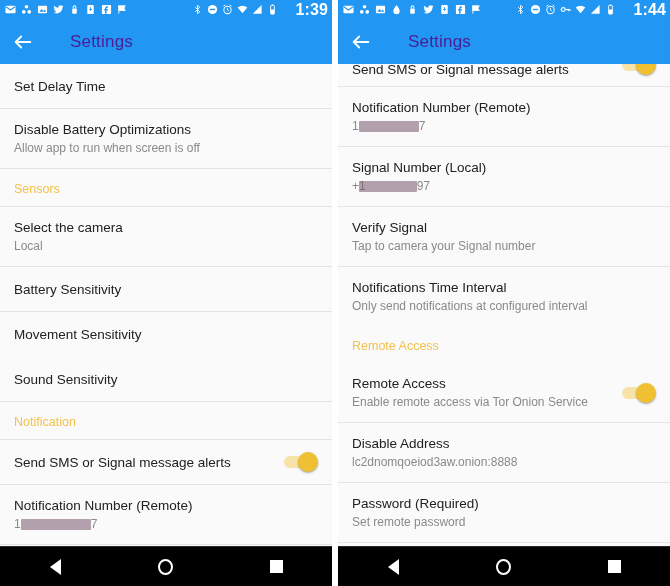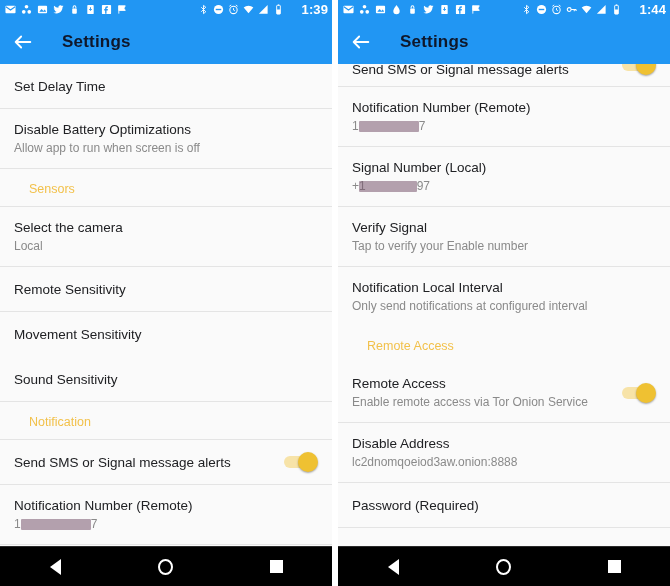--- a/index.html
+++ b/index.html
@@ -22,34 +22,34 @@
   .statusbar {
     height:19px; background:#2196f3;
     display:flex; align-items:center;
     padding:0 4px 0 5px;
     flex-shrink:0;
   }
   .sb-left { display:flex; align-items:center; gap:5px; flex:1; }
   .sb-right { display:flex; align-items:center; gap:4px; }
   .sb-icon { width:11px; height:11px; display:block; }
   .sb-time {
-    color:#ffffff; font-size:13px; font-weight:bold;
+    color:#ffffff; font-size:16px; font-weight:bold;
     letter-spacing:0.1px; margin-left:14px; white-space:nowrap;
   }
 
   
   .appbar {
     height:45px; background:#2196f3;
     display:flex; align-items:center;
     padding-left:12px; flex-shrink:0;
   }
   .back-arrow { width:22px; height:22px; cursor:pointer; flex-shrink:0; }
   .appbar-title {
-    color:#0f172a; font-size:17px; font-weight:bold;
-    margin-left:28px; letter-spacing:0.2px;
+    color:#4c1d95; font-size:17px; font-weight:normal;
+    margin-left:36px; letter-spacing:0.2px;
   }
 
   
   .list {
     flex:1; background:#fafafa;
     overflow:hidden; position:relative;
   }
   .row {
     background:#fafafa;
     padding:12px 14px 12px 14px;
@@ -65,21 +65,21 @@
     line-height:17px;
   }
   .row-sub {
     font-size:12px; color:#8a8a8a;
     line-height:16px; margin-top:2px;
   }
   .row-sub.redacted { display:flex; align-items:center; }
 
   .section-header {
     background:#fafafa;
-    padding:13px 14px 10px 29px;
+    padding:13px 14px 10px 14px;
     font-size:12.5px; color:#f2c14b;
     font-weight:500;
     border-bottom:1px solid #e4e4e4;
   }
   .section-header.nb { border-bottom:none; }
 
   
   .redact {
     display:inline-block;
     height:11px;
@@ -232,21 +232,21 @@
 
       <div class="row">
         <div class="row-texts">
           <div class="row-title">Select the camera</div>
           <div class="row-sub">Local</div>
         </div>
       </div>
 
       <div class="row">
         <div class="row-texts">
-          <div class="row-title">Remote Sensitivity</div>
+          <div class="row-title">Battery Sensitivity</div>
         </div>
       </div>
 
       <div class="row no-border">
         <div class="row-texts">
           <div class="row-title">Movement Sensitivity</div>
         </div>
       </div>
 
       <div class="row">
@@ -401,27 +401,27 @@
             <span>+1</span>
             <span class="redact" style="width:58px;margin-left:-7px;"></span>
             <span>97</span>
           </div>
         </div>
       </div>
 
       <div class="row">
         <div class="row-texts">
           <div class="row-title">Verify Signal</div>
-          <div class="row-sub">Tap to verify your Enable number</div>
+          <div class="row-sub">Tap to camera your Signal number</div>
         </div>
       </div>
 
       <div class="row no-border">
         <div class="row-texts">
-          <div class="row-title">Notification Local Interval</div>
+          <div class="row-title">Notifications Time Interval</div>
           <div class="row-sub">Only send notifications at configured interval</div>
         </div>
       </div>
 
       <div class="section-header nb">Remote Access</div>
 
       <div class="row">
         <div class="row-texts">
           <div class="row-title">Remote Access</div>
           <div class="row-sub">Enable remote access via Tor Onion Service</div>
@@ -435,20 +435,21 @@
       <div class="row">
         <div class="row-texts">
           <div class="row-title">Disable Address</div>
           <div class="row-sub">lc2dnomqoeiod3aw.onion:8888</div>
         </div>
       </div>
 
       <div class="row">
         <div class="row-texts">
           <div class="row-title">Password (Required)</div>
+          <div class="row-sub">Set remote password</div>
         </div>
       </div>
 
     </div>
 
     <div class="navbar">
       <div class="nav-btn">
           <div class="nav-back"></div>
         </div>
       <div class="nav-btn">

